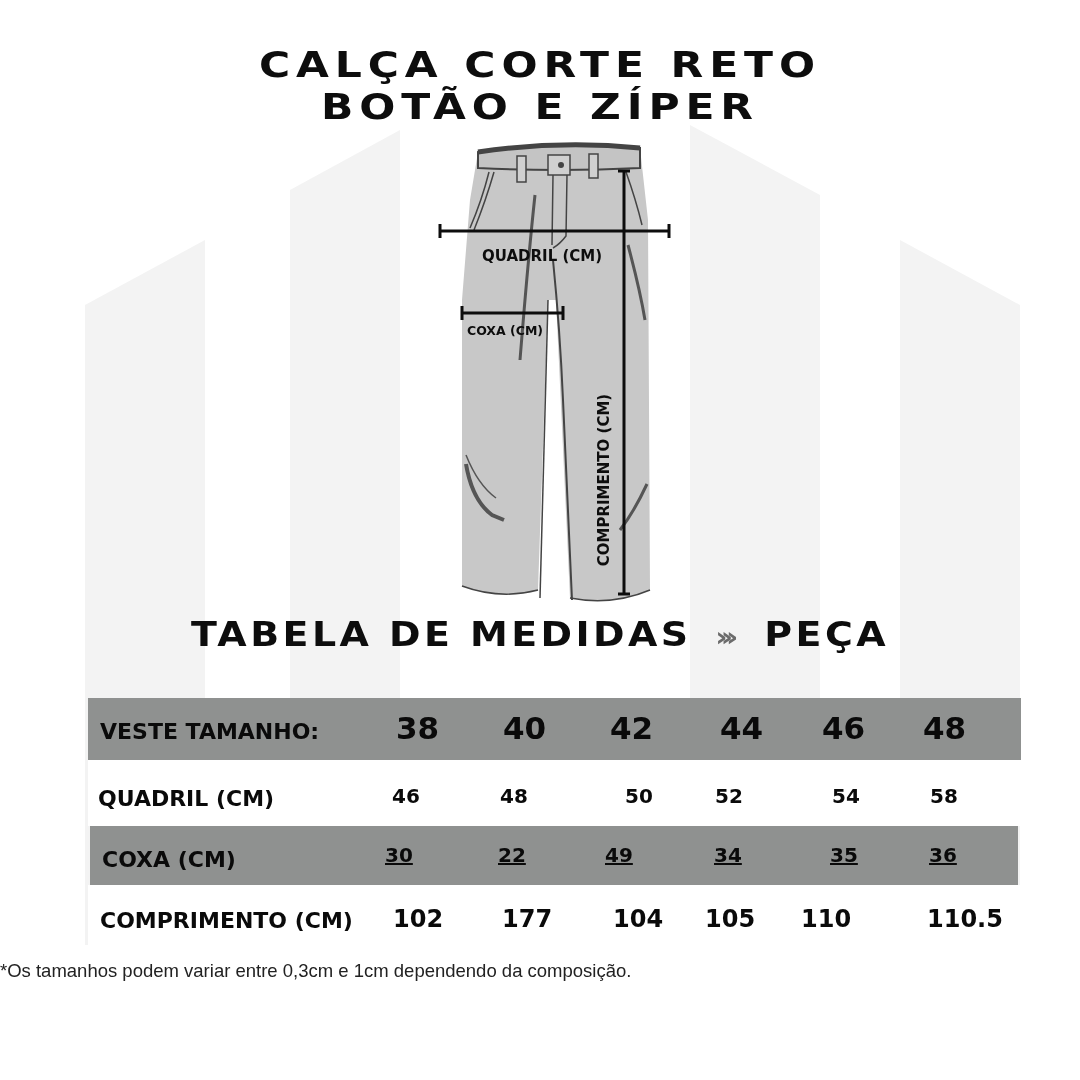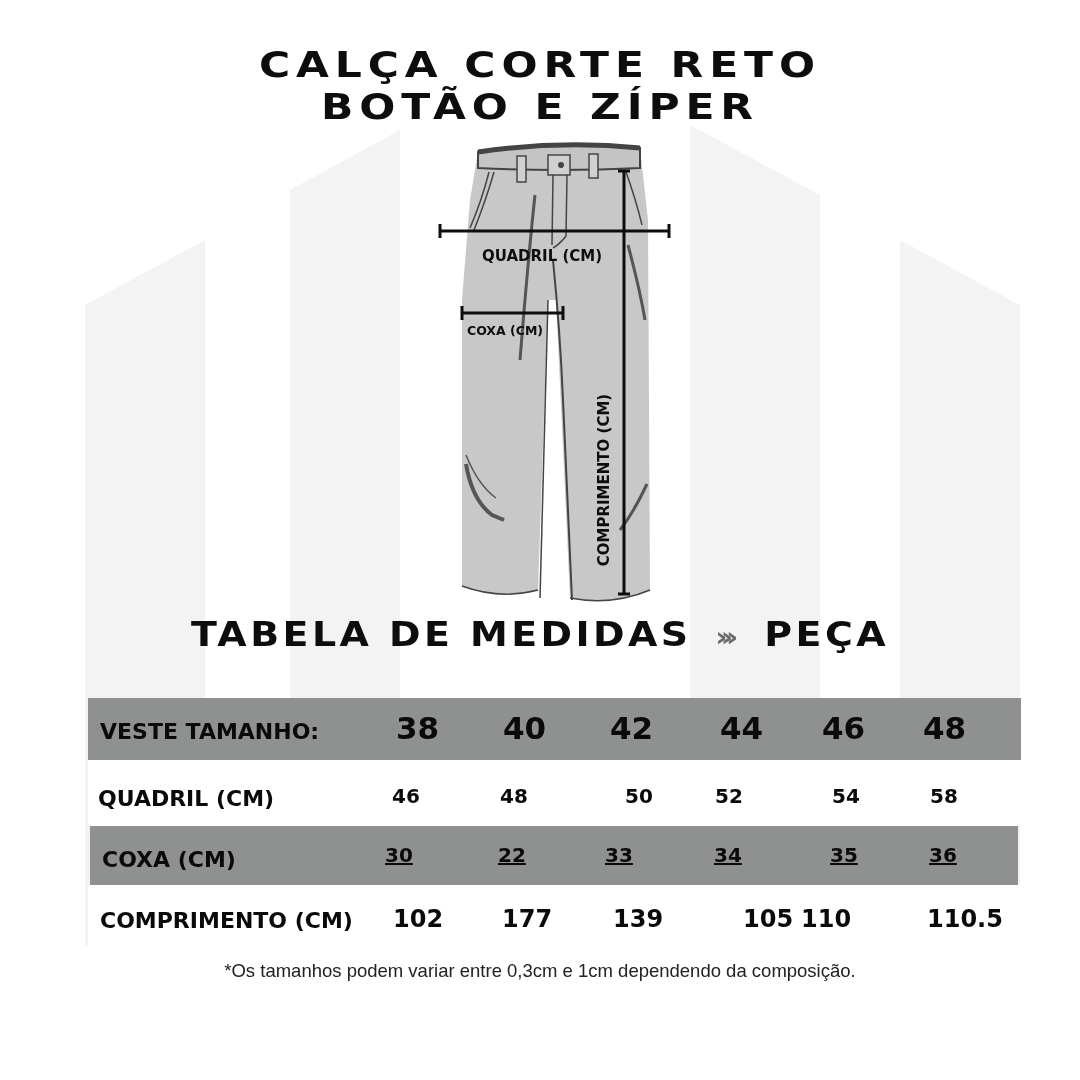--- a/index.html
+++ b/index.html
@@ -46,21 +46,21 @@
   .header .label { left: 12px; top: 21px; font-size: 22px; }
   .header .cell { top: 12px; font-size: 31px; }
   .quadril .label { left: 10px; top: 26px; font-size: 22px; }
   .quadril .cell { top: 24px; font-size: 20px; }
   .coxa .label { left: 12px; top: 21px; font-size: 22px; }
   .coxa .cell { top: 17px; font-size: 20px; text-decoration: underline; }
   .comp .label { left: 12px; top: 23px; font-size: 22px; }
   .comp .cell { top: 20px; font-size: 24px; }
 
   .footnote {
-    position: absolute; top: 960px; left: 0; width: 1080px; text-align: center; z-index: 2;
+    position: absolute; top: 960px; left: 0; width: 1080px; text-align: left; z-index: 2;
     font-family: "Liberation Sans", sans-serif; font-size: 18.5px; color: #222;
   }
 </style>
 </head>
 <body>
 
 <svg class="watermark" viewBox="0 0 1080 1080">
   <g fill="#f3f3f3">
     <polygon points="85,305 205,240 205,945 85,945"></polygon>
     <polygon points="290,190 400,130 400,945 290,945"></polygon>
@@ -146,30 +146,30 @@
     <span class="cell" style="left:582px">50</span>
     <span class="cell" style="left:672px">52</span>
     <span class="cell" style="left:789px">54</span>
     <span class="cell" style="left:887px">58</span>
   </div>
 
   <div class="row coxa">
     <span class="label">COXA (CM)</span>
     <span class="cell" style="left:340px">30</span>
     <span class="cell" style="left:453px">22</span>
-    <span class="cell" style="left:560px">33</span>
+    <span class="cell" style="left:560px">49</span>
     <span class="cell" style="left:669px">34</span>
     <span class="cell" style="left:785px">35</span>
     <span class="cell" style="left:884px">36</span>
   </div>
 
   <div class="row comp">
     <span class="label">COMPRIMENTO (CM)</span>
     <span class="cell" style="left:350px">102</span>
     <span class="cell" style="left:459px">177</span>
-    <span class="cell" style="left:570px">139</span>
-    <span class="cell" style="left:700px">105</span>
+    <span class="cell" style="left:570px">104</span>
+    <span class="cell" style="left:662px">105</span>
     <span class="cell" style="left:758px">110</span>
     <span class="cell" style="left:884px">110.5</span>
   </div>
 </div>
 
 <div class="footnote">*Os tamanhos podem variar entre 0,3cm e 1cm dependendo da composição.</div>
 
 </body></html>

